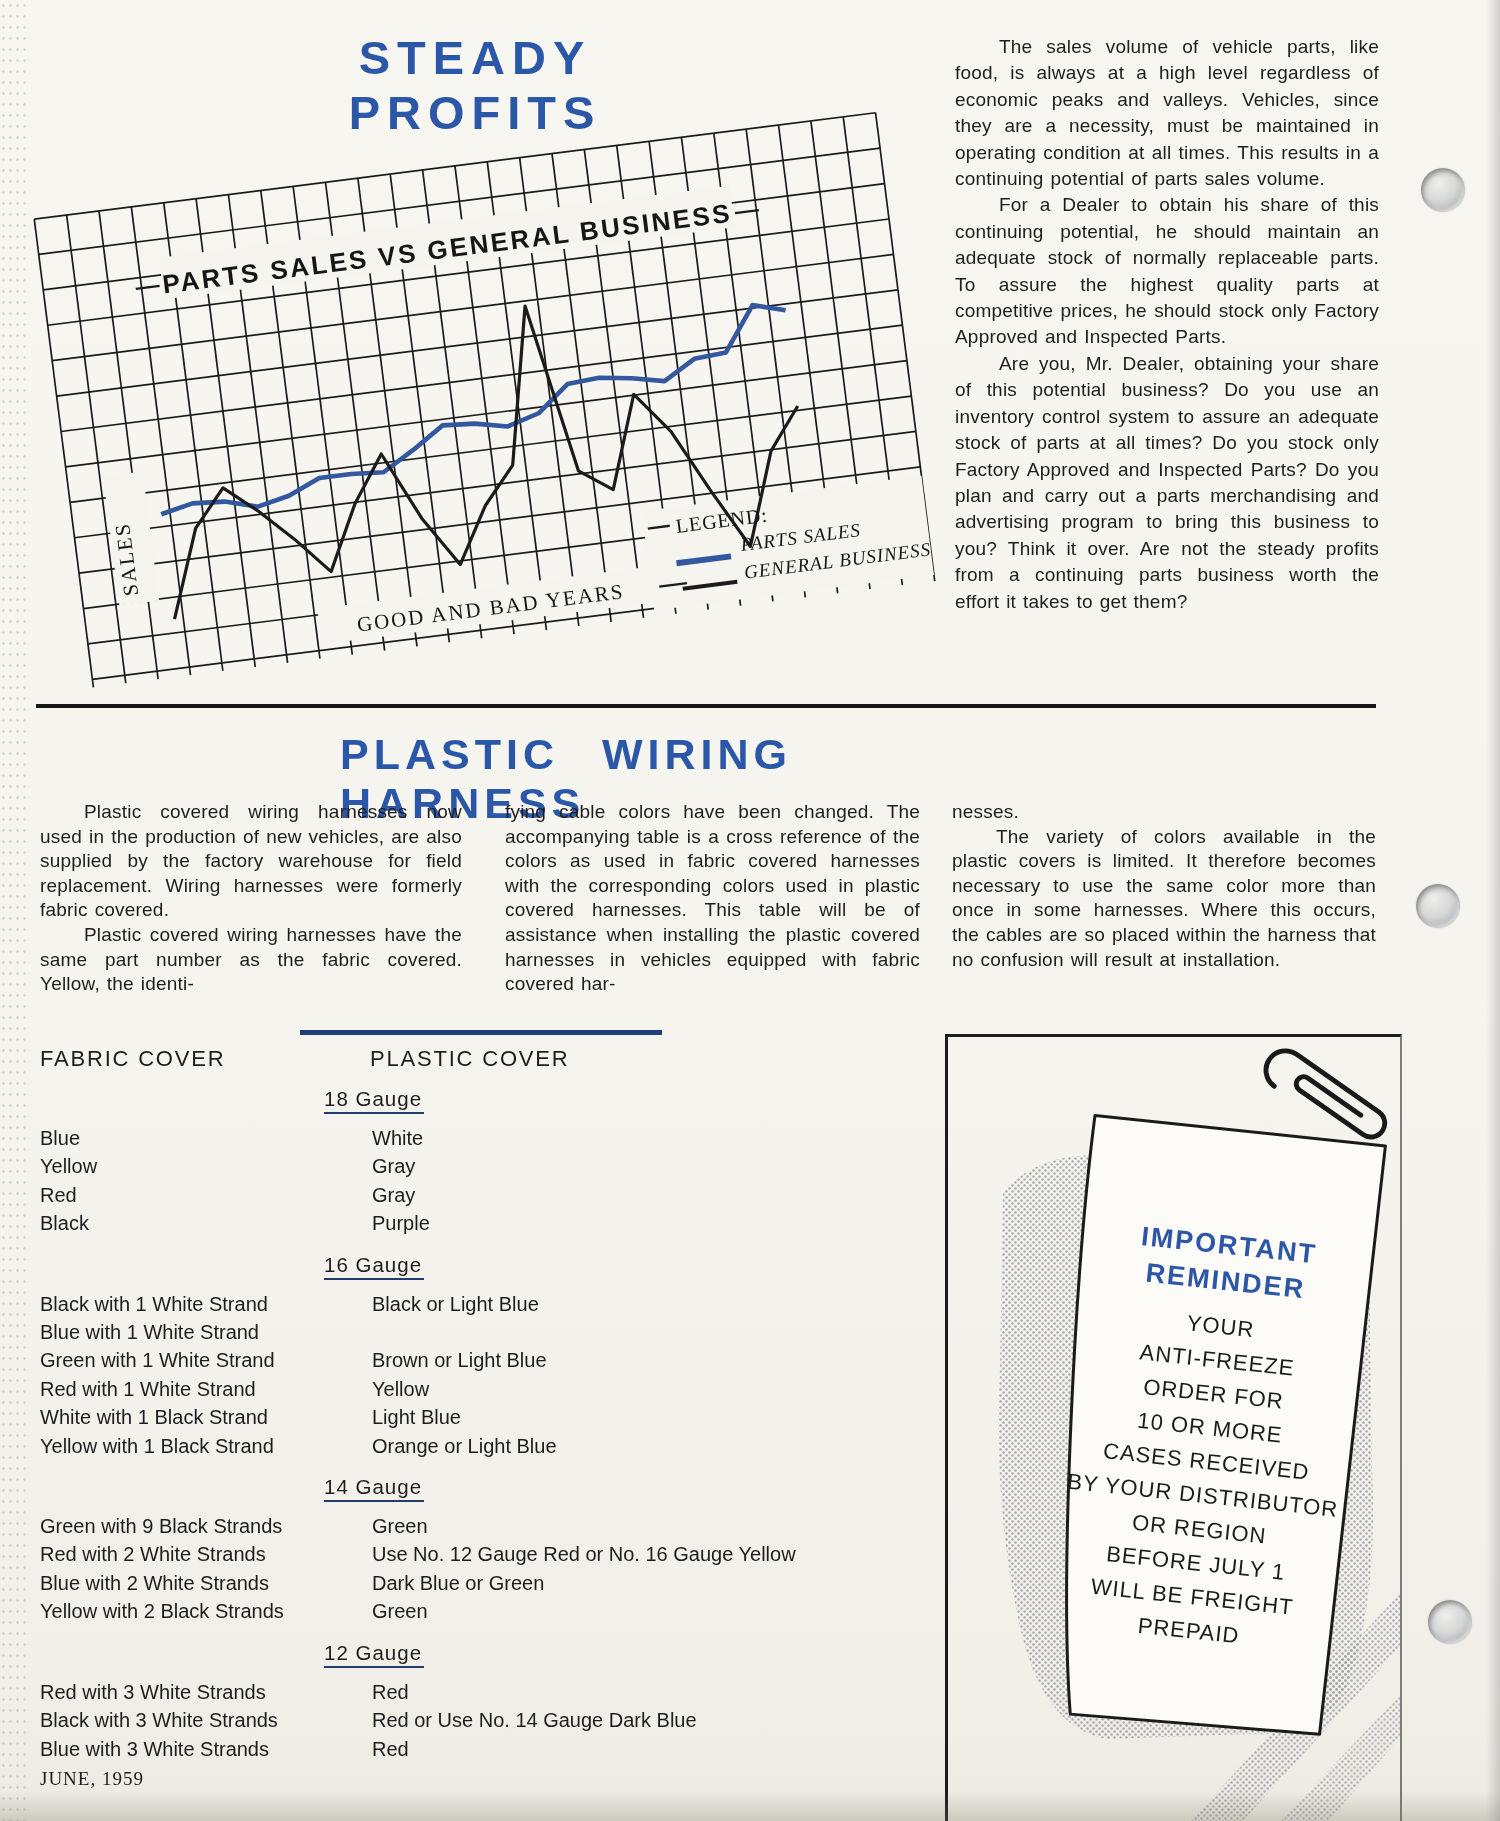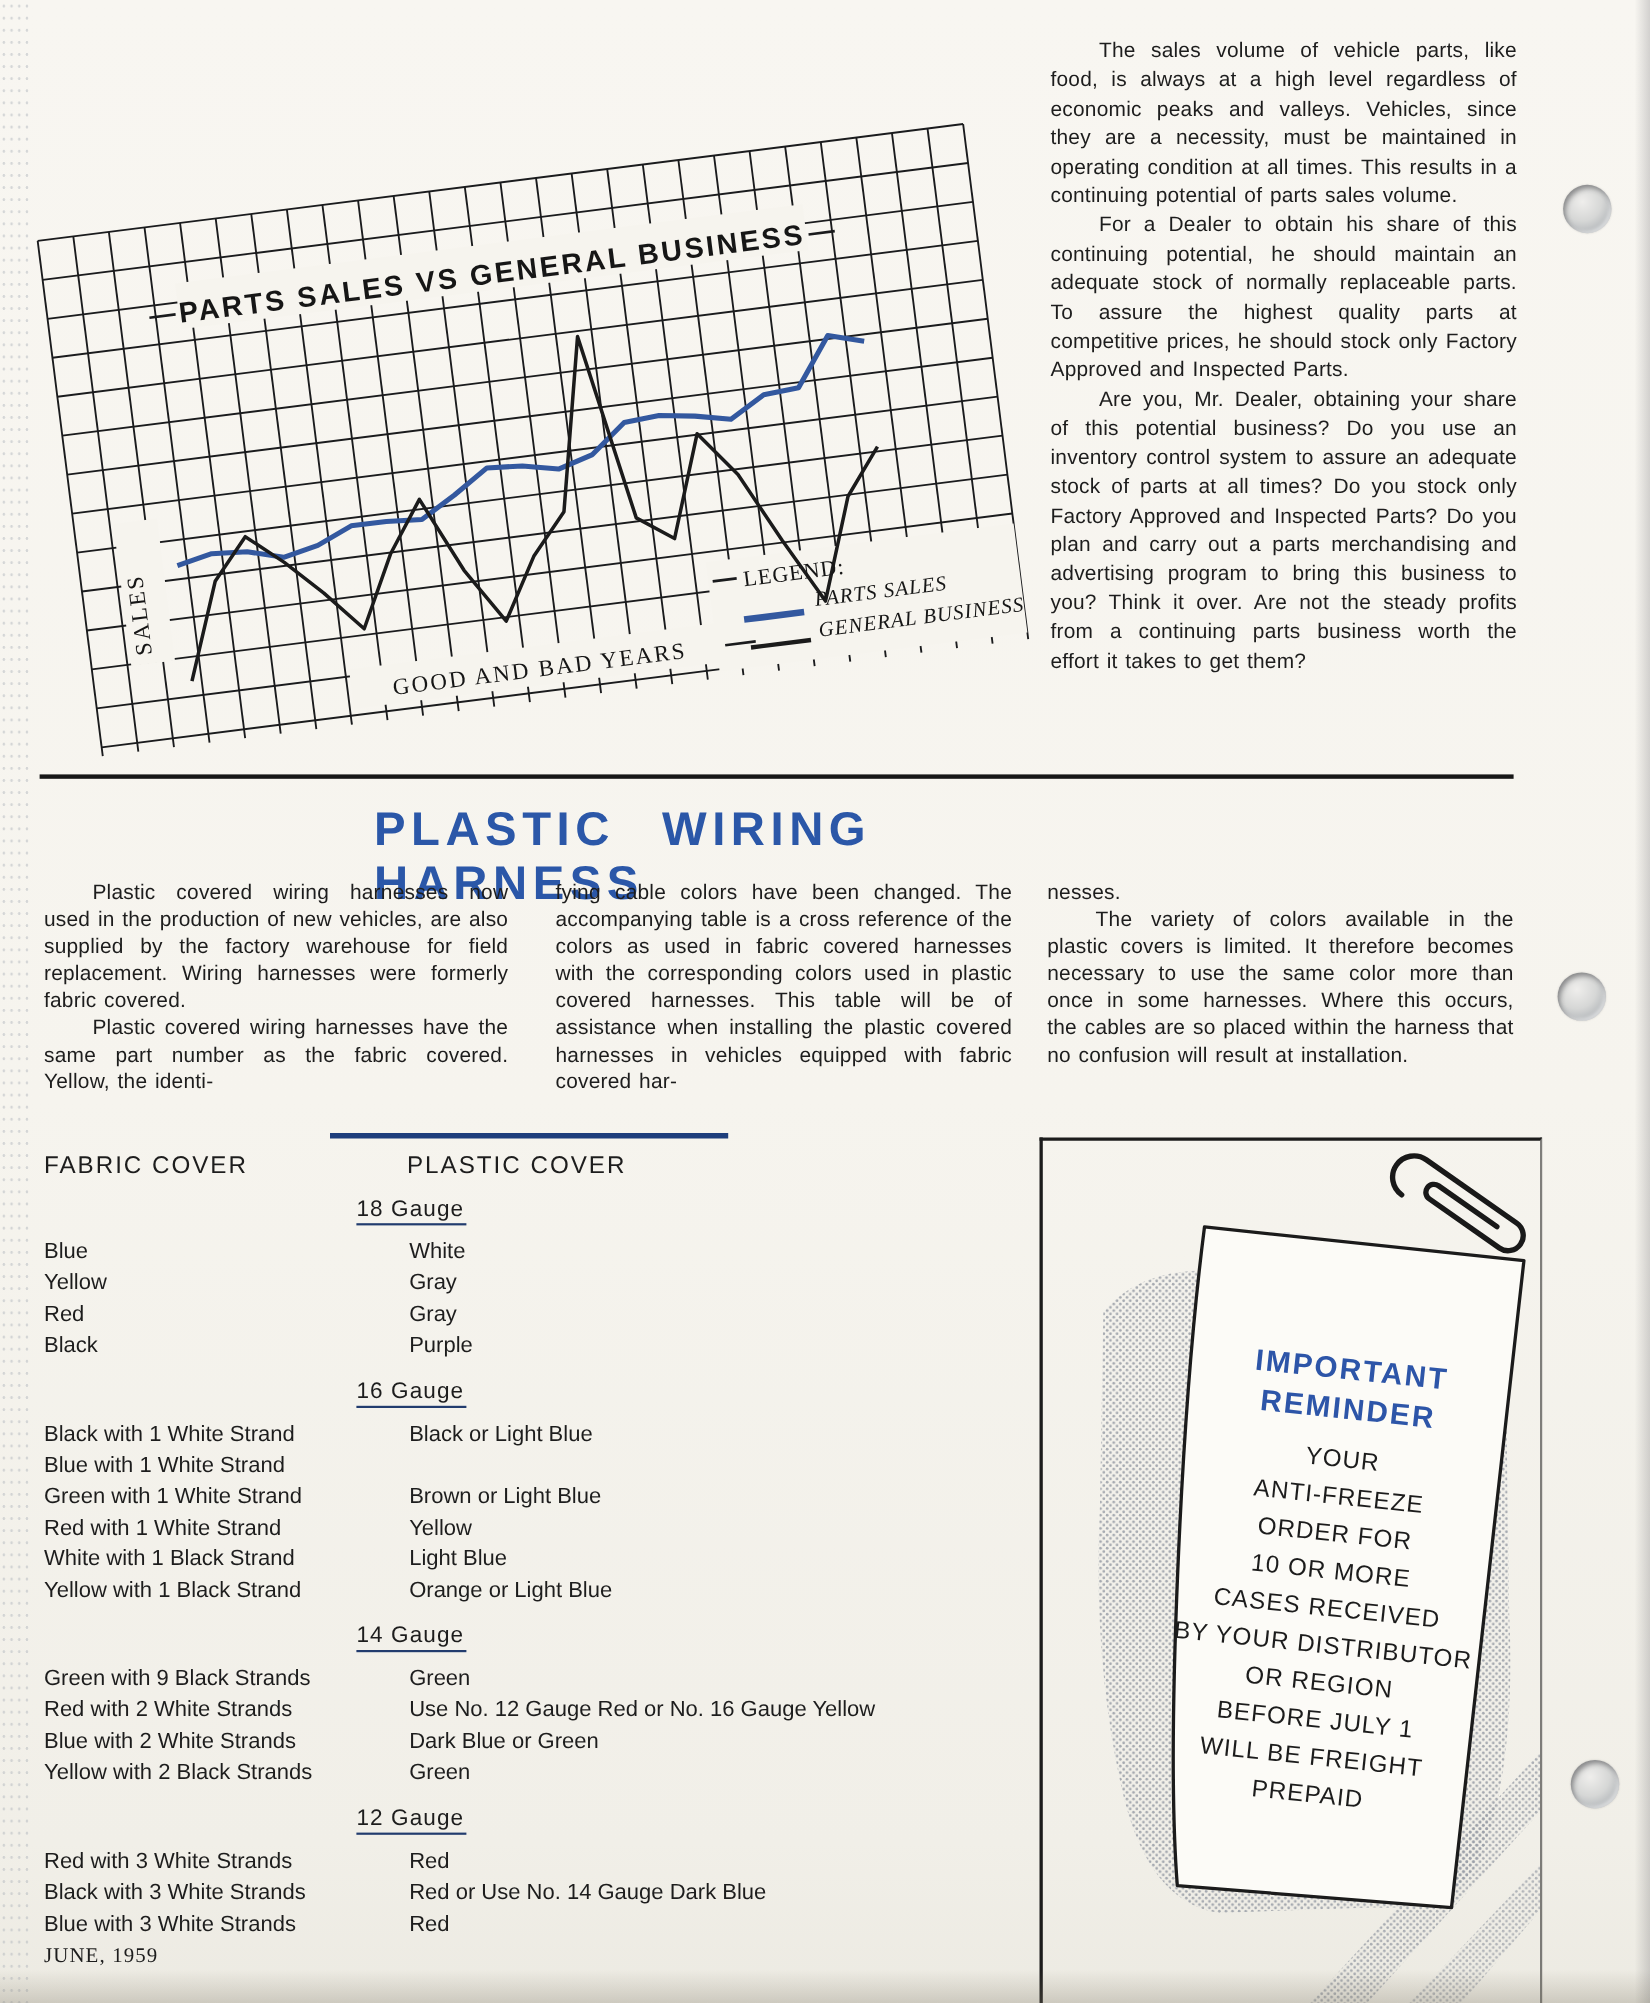--- a/index.html
+++ b/index.html
@@ -53,20 +53,21 @@
         box-shadow:inset 2px 3px 5px rgba(40,40,45,.45),inset -2px -2px 3px rgba(255,255,255,.5),0 0 2px rgba(0,0,0,.15);}
   .footer{position:absolute;left:40px;top:1768px;font-family:"Liberation Serif",serif;
         font-size:19px;letter-spacing:1px;}
 </style>
 </head>
 <body>
 
 <div class="page">
   <div class="edge-left"></div>
 
+  <h1 class="sp-title">STEADY PROFITS</h1>
 
   <div class="chart-rot">
     <svg id="chart-svg" viewBox="0 0 860 492" width="860" height="492">
       <g id="grid-lines" class="grid">
           <line x1="6" y1="6" x2="6" y2="478"></line>
           <line x1="38.61538461538461" y1="6" x2="38.61538461538461" y2="478"></line>
           <line x1="71.23076923076923" y1="6" x2="71.23076923076923" y2="478"></line>
           <line x1="103.84615384615384" y1="6" x2="103.84615384615384" y2="478"></line>
           <line x1="136.46153846153845" y1="6" x2="136.46153846153845" y2="478"></line>
           <line x1="169.07692307692307" y1="6" x2="169.07692307692307" y2="478"></line>

